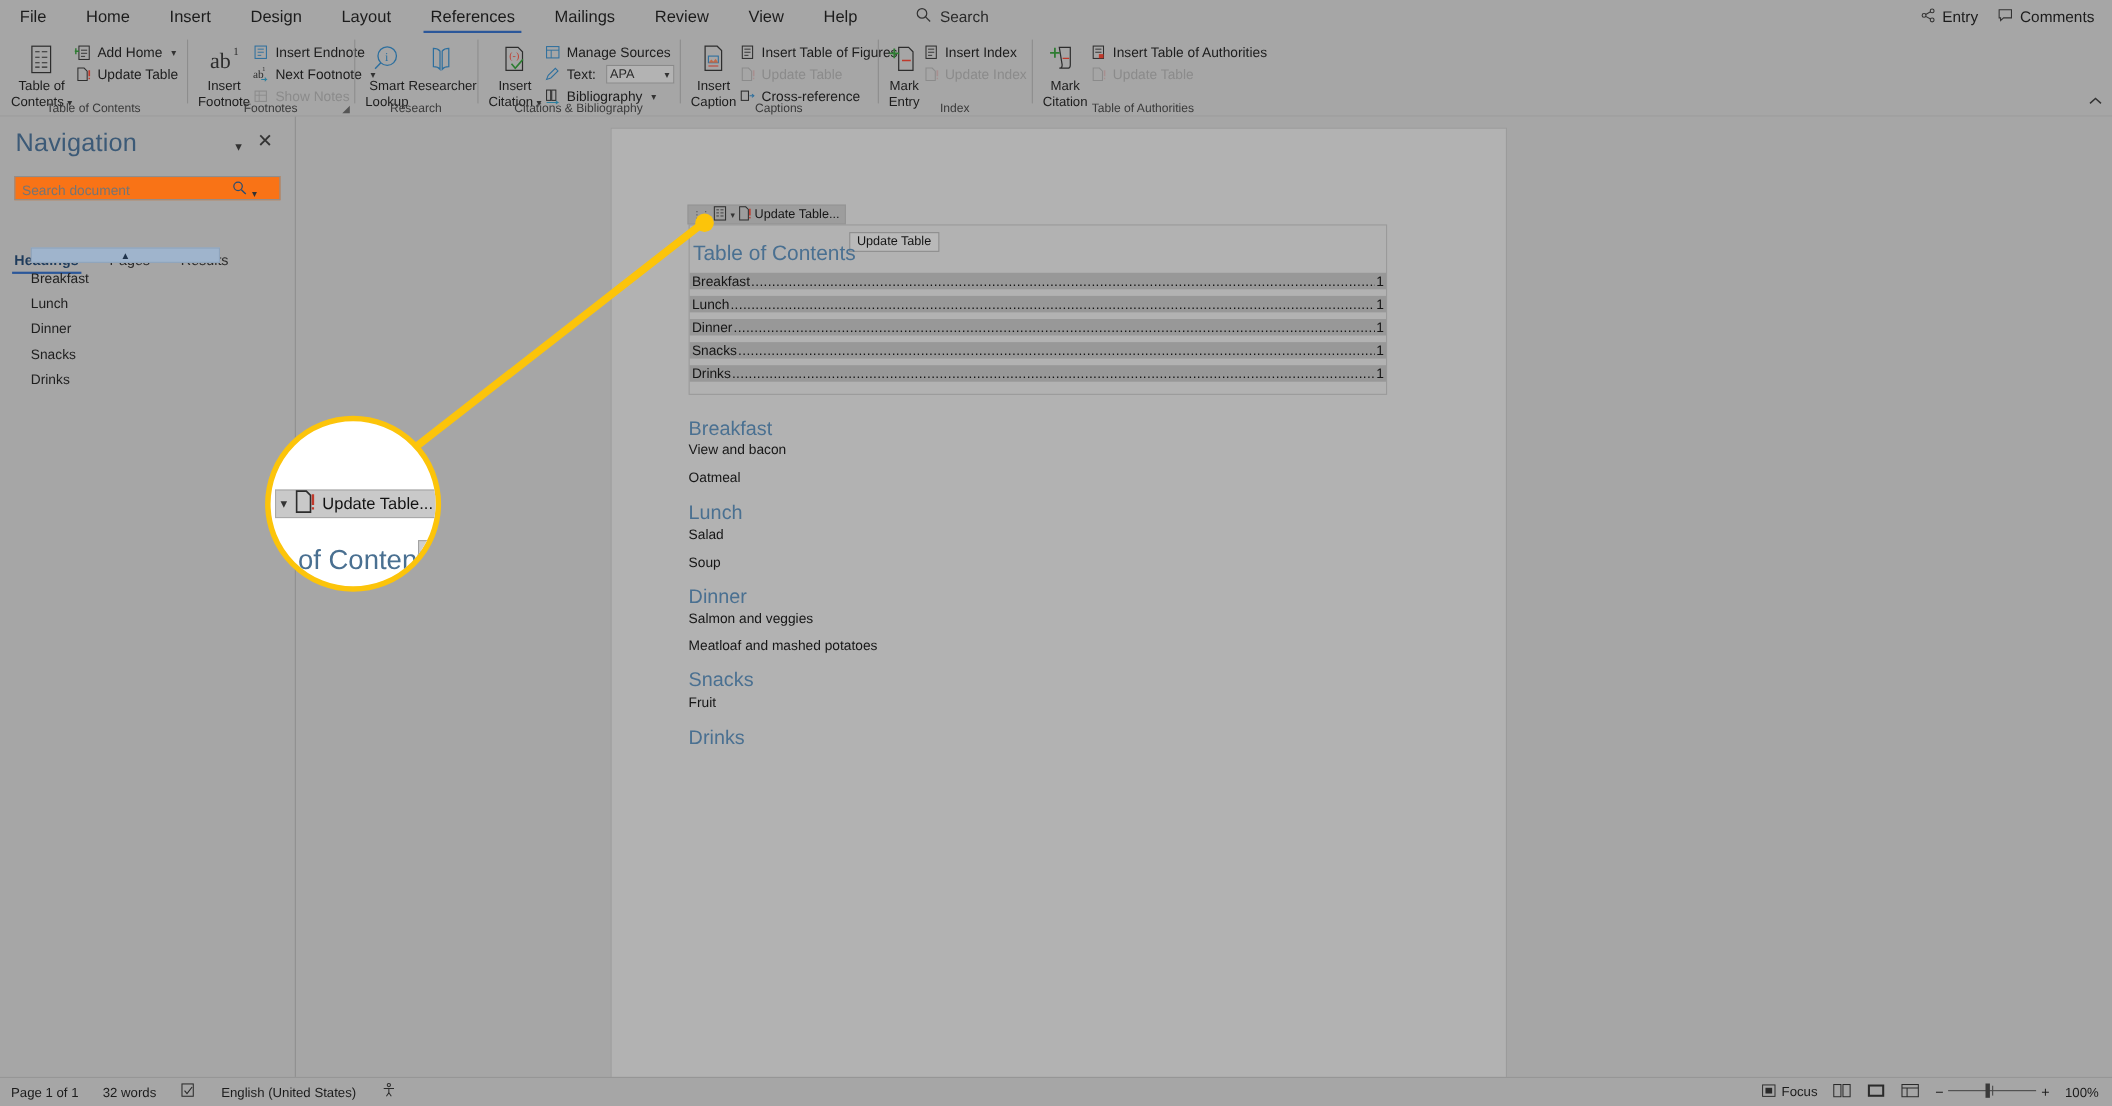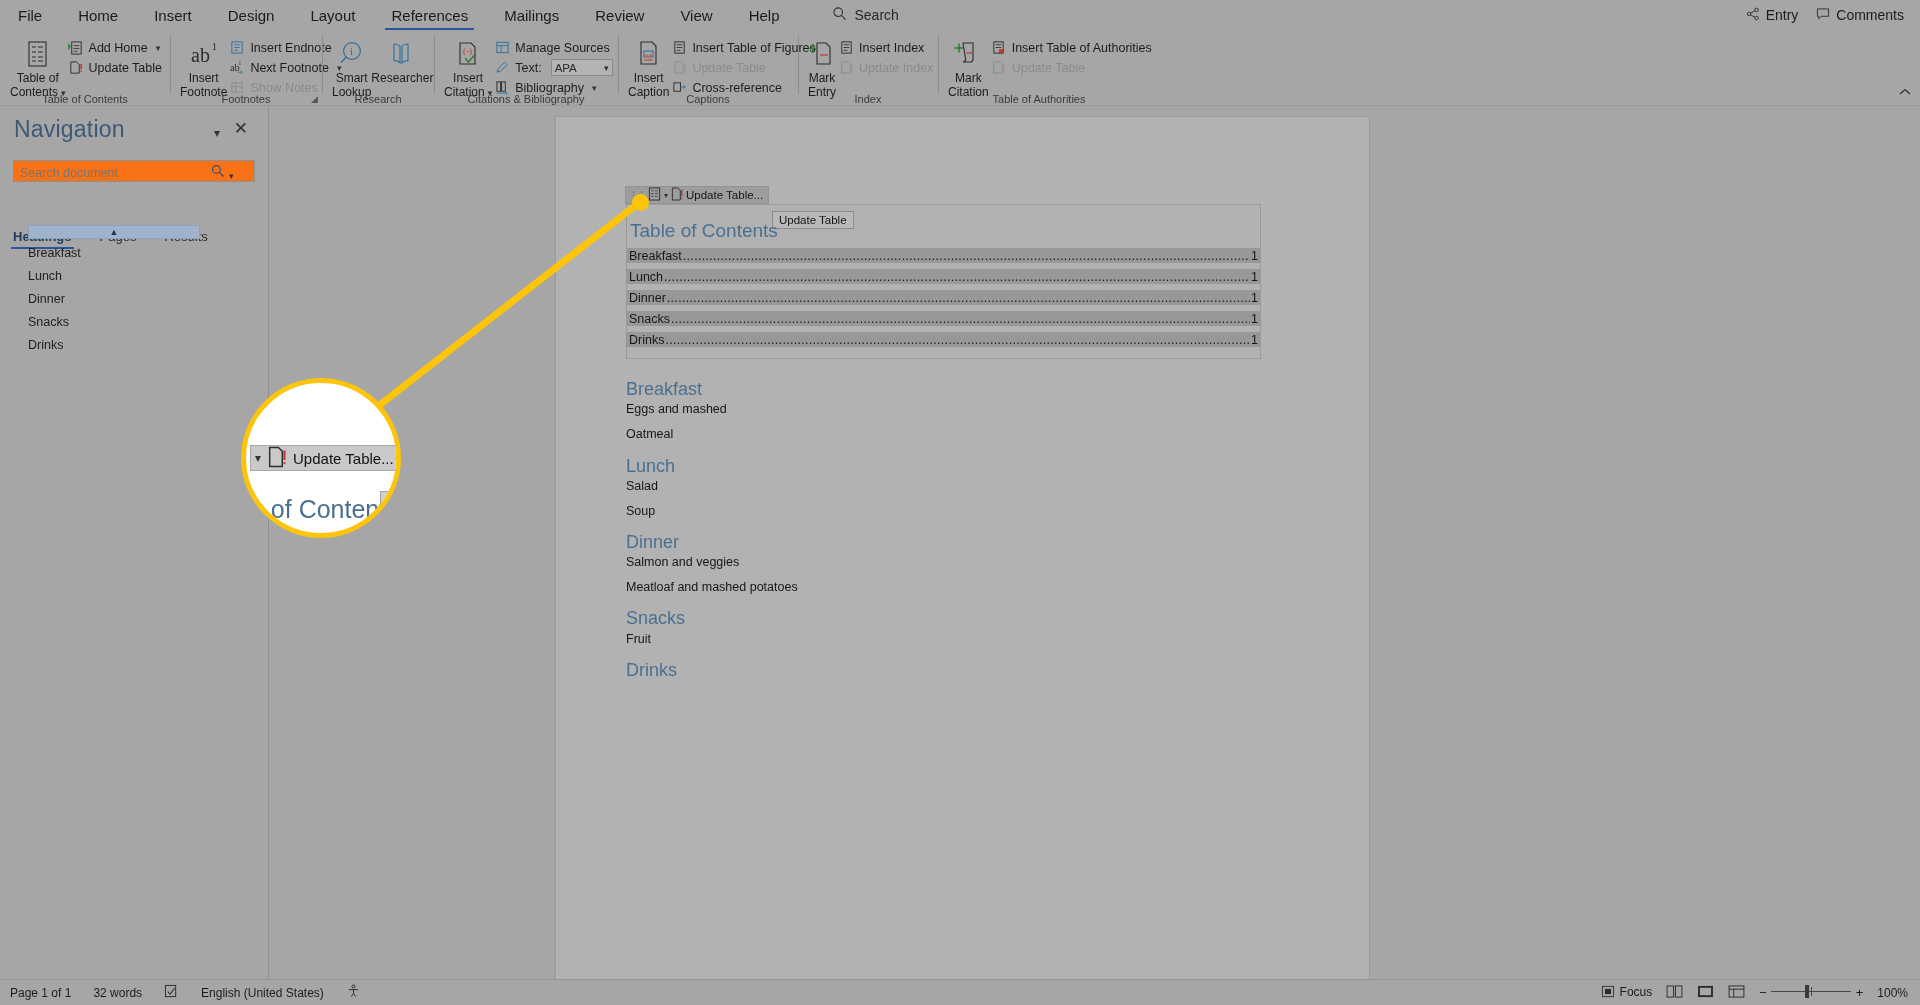--- a/index.html
+++ b/index.html
@@ -683,21 +683,21 @@
           </div>
           <div class="toc-row" style="top:127px">
             <span>Drinks</span>
             <span class="leader">..........................................................................................................................................................................</span>
             <span class="pno">1</span>
           </div>
         </div>
       </div>
 
       <div class="doc-h" style="top:262px">Breakfast</div>
-      <div class="doc-p" style="top:285px">Eggs and mashed</div>
+      <div class="doc-p" style="top:285px">View and bacon</div>
       <div class="doc-p" style="top:310px">Oatmeal</div>
 
       <div class="doc-h" style="top:339px">Lunch</div>
       <div class="doc-p" style="top:362px">Salad</div>
       <div class="doc-p" style="top:387px">Soup</div>
 
       <div class="doc-h" style="top:415px">Dinner</div>
       <div class="doc-p" style="top:438px">Salmon and veggies</div>
       <div class="doc-p" style="top:463px">Meatloaf and mashed potatoes</div>
 

